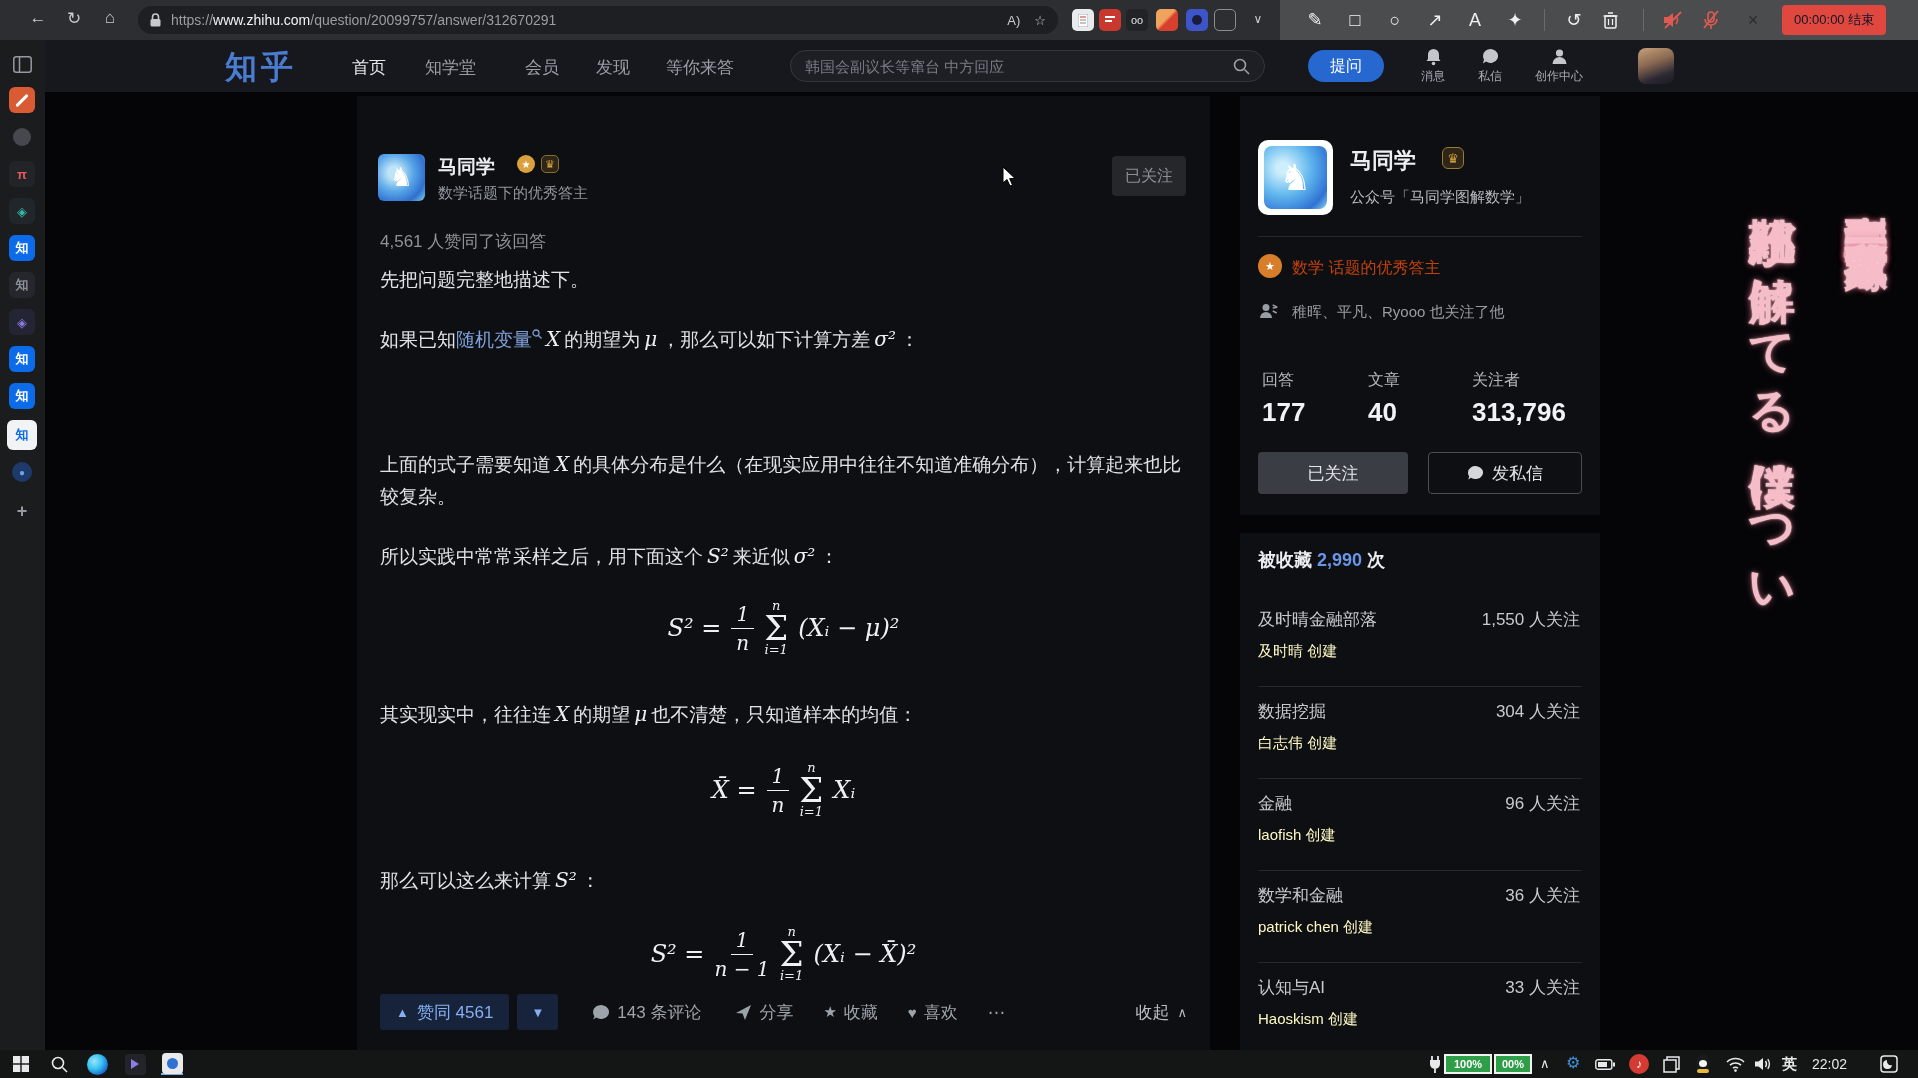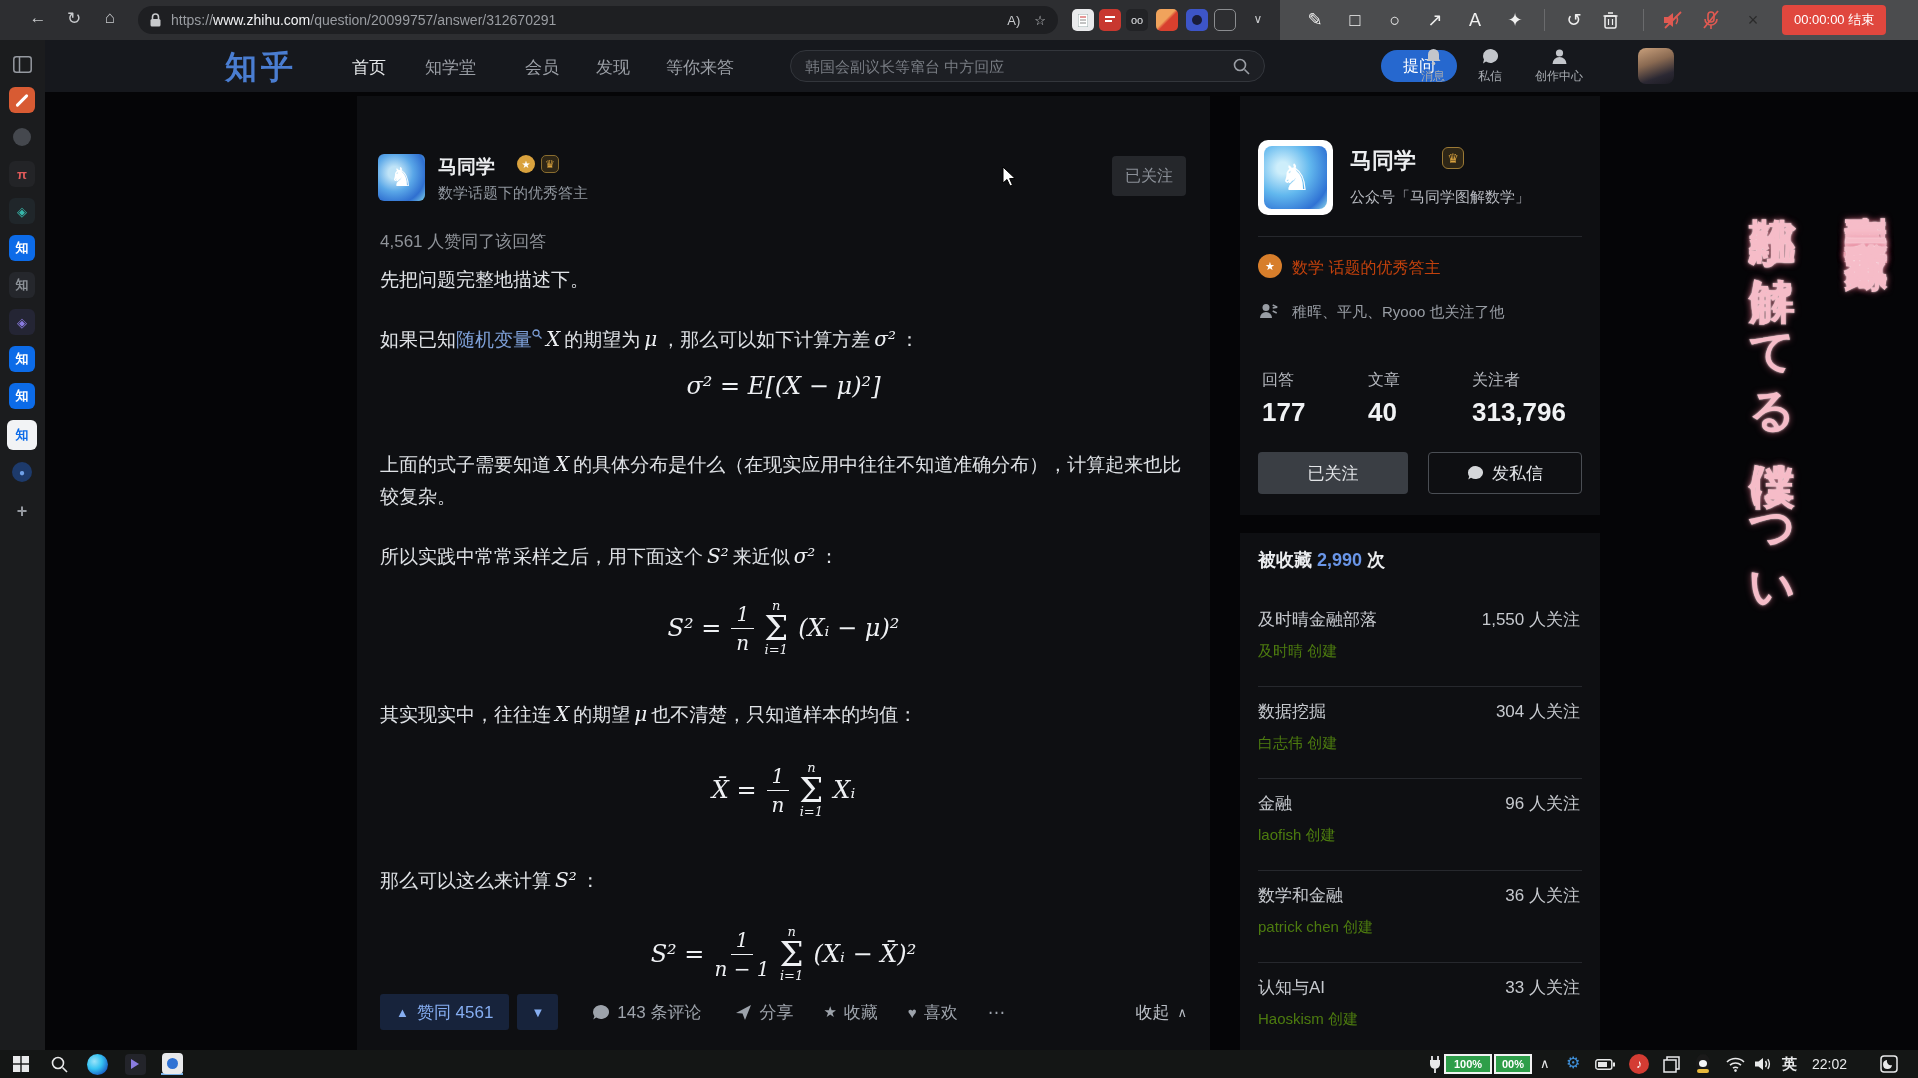--- a/index.html
+++ b/index.html
@@ -8,30 +8,30 @@
 
 #chrome{position:absolute;left:0;top:0;width:1918px;height:40px;background:#2d2e31}
 .cicon{position:absolute;top:8px;font-size:17px;color:#c7c9cc;width:24px;text-align:center;cursor:default}
 #urlbar{position:absolute;left:138px;top:6px;width:920px;height:28px;background:#1e1f22;border-radius:14px;display:flex;align-items:center;padding:0 12px;color:#9a9da2;font-size:14px;white-space:nowrap}
 #urlbar .host{color:#f2f3f5}
 #urlbar .right{margin-left:auto;display:flex;gap:14px;color:#c7c9cc;font-size:13px}
 .extic{position:absolute;top:9px;width:22px;height:22px;border-radius:5px;display:flex;align-items:center;justify-content:center;font-size:11px}
 #rec-toolbar{position:absolute;left:1280px;top:0;width:638px;height:40px;background:#4b4c4e;display:flex;align-items:center;gap:18px;padding-left:24px}
 #rec-toolbar .ticon{color:#f0f0f0;font-size:18px;width:22px;text-align:center}
 #rec-toolbar .sep{width:1px;height:22px;background:#6a6b6d}
-#timer-pill{background:#e0473e;color:#ffffff;font-size:13px;padding:6px 12px;border-radius:4px;white-space:nowrap}
+#timer-pill{background:#e0473e;color:#0f172a;font-size:13px;padding:6px 12px;border-radius:4px;white-space:nowrap}
 #toolbar-underline{position:absolute;left:1280px;top:40px;width:638px;height:8px;background:#e3e4e5}
 
 #zheader{position:absolute;left:45px;top:40px;width:1873px;height:52px;background:#16181d}
 #zlogo{position:absolute;left:180px;top:6px;font-size:32px;font-weight:bold;color:#4a7dd1;letter-spacing:4px}
 .nav{position:absolute;top:16px;font-size:17px;color:#9a9ea5}
 #zsearch{position:absolute;left:745px;top:10px;width:475px;height:32px;border:1px solid #33363c;background:#1d1f24;border-radius:16px;display:flex;align-items:center;padding:0 14px}
 #zsearch input{flex:1;background:transparent;border:none;outline:none;color:#b9bcc2;font-size:15px;font-family:inherit}
 #zsearch input::placeholder{color:#787c83}
-#ask-btn{position:absolute;left:1336px;top:10px;width:76px;height:32px;background:#2668cf;border-radius:16px;color:#fff;font-size:16px;display:flex;align-items:center;justify-content:center}
+#ask-btn{position:absolute;left:1263px;top:10px;width:76px;height:32px;background:#2668cf;border-radius:16px;color:#fff;font-size:16px;display:flex;align-items:center;justify-content:center}
 .hact{position:absolute;top:7px;width:60px;display:flex;flex-direction:column;align-items:center;gap:2px;color:#a6aab0;font-size:12px}
 #havatar{position:absolute;left:1593px;top:8px;width:36px;height:36px;border-radius:8px;background:linear-gradient(160deg,#c9a07c 0%,#8a6a52 40%,#2b2833 75%,#1a1a22 100%)}
 
 #estrip{position:absolute;left:0;top:40px;width:45px;height:1010px;background:#1b1c1e}
 .tab{position:absolute;left:9px;width:26px;height:26px;border-radius:6px;display:flex;align-items:center;justify-content:center;font-size:13px;font-weight:bold}
 
 .card{position:absolute;background:#0e0f12}
 .divider{position:absolute;height:1px;background:#26282d}
 
 .p{position:absolute;left:23px;width:810px;font-size:19px;line-height:32px;color:#dfe2e6}
@@ -48,21 +48,21 @@
 .aicon{font-size:15px;margin-right:7px}
 .agroup{display:flex;align-items:center;margin-left:34px}
 
 .statcol{position:absolute;top:274px;width:110px;text-align:left}
 .statcol .lb{font-size:16px;color:#b3b6bc}
 .statcol .vl{font-size:26px;font-weight:bold;color:#f0f2f4;margin-top:6px}
 .btn-follow{position:absolute;left:18px;top:356px;width:150px;height:42px;background:#3a3e44;border-radius:4px;color:#e3e5e8;font-size:17px;display:flex;align-items:center;justify-content:center}
 .btn-msg{position:absolute;left:188px;top:356px;width:154px;height:42px;border:1px solid #4a4e54;border-radius:4px;color:#e3e5e8;font-size:17px;display:flex;align-items:center;justify-content:center;gap:8px}
 .favitem .t{position:absolute;left:18px;font-size:17px;color:#c6c9ce}
 .favitem .c{position:absolute;right:20px;font-size:17px;color:#c6c9ce}
-.favitem .cr{position:absolute;left:18px;font-size:15px;color:#4d7c0f}
+.favitem .cr{position:absolute;left:18px;font-size:15px;color:#fef9c3}
 
 .lyr{position:absolute;writing-mode:vertical-rl;font-weight:bold;color:#f6bcc8;text-shadow:0 0 2px rgba(255,255,255,.85),0 0 7px rgba(226,110,135,.65)}
 
 #taskbar{position:absolute;left:0;top:1050px;width:1918px;height:28px;background:#141615;display:block}
 .tbicon{position:absolute;top:3px;width:22px;height:22px;display:flex;align-items:center;justify-content:center}
 .bat{position:absolute;top:4px;height:20px;background:#2e9e49;border:2px solid #f2f2f2;color:#fff;font-size:11px;font-weight:bold;display:flex;align-items:center;justify-content:center}
 .tbtxt{position:absolute;top:6px;color:#e8e9ea;font-size:14px}
 svg{display:block}
 </style>
 </head>
@@ -239,23 +239,20 @@
 
     <div style="position:absolute;left:23px;top:134px;font-size:17px;color:#8f9399">4,561 人赞同了该回答</div>
 
     <div class="p" style="top:168px">先把问题完整地描述下。</div>
 
     <div class="p" style="top:222px"><span>如果已知</span><span class="link">随机变量</span><sup><svg width="10" height="10" viewBox="0 0 10 10" style="display:inline">
             <circle cx="4" cy="4" r="3" fill="none" stroke="#7ea0d8" stroke-width="1.3"></circle>
             <line x1="6.5" y1="6.5" x2="9.5" y2="9.5" stroke="#7ea0d8" stroke-width="1.3"></line>
           </svg></sup><span class="m">X</span><span>的期望为</span><span class="m">μ</span><span>，那么可以如下计算方差</span><span class="m">σ²</span><span>：</span></div>
 
-    <div class="formula" style="top:276px">
-        <span>σ² = E[(X − μ)²]</span>
-      </div>
 
     <div class="p" style="top:444px"><span>所以实践中常常采样之后，用下面这个</span><span class="m">S²</span><span>来近似</span><span class="m">σ²</span><span>：</span></div>
 
     <div class="p" style="top:352px"><span>上面的式子需要知道</span><span class="m">X</span><span>的具体分布是什么（在现实应用中往往不知道准确分布），计算起来也比较复杂。</span></div>
 
     <div class="formula" style="top:490px;height:84px">
       <span>S² =</span>
       <span class="frac">
           <span class="num">1</span>
           <span>n</span>

